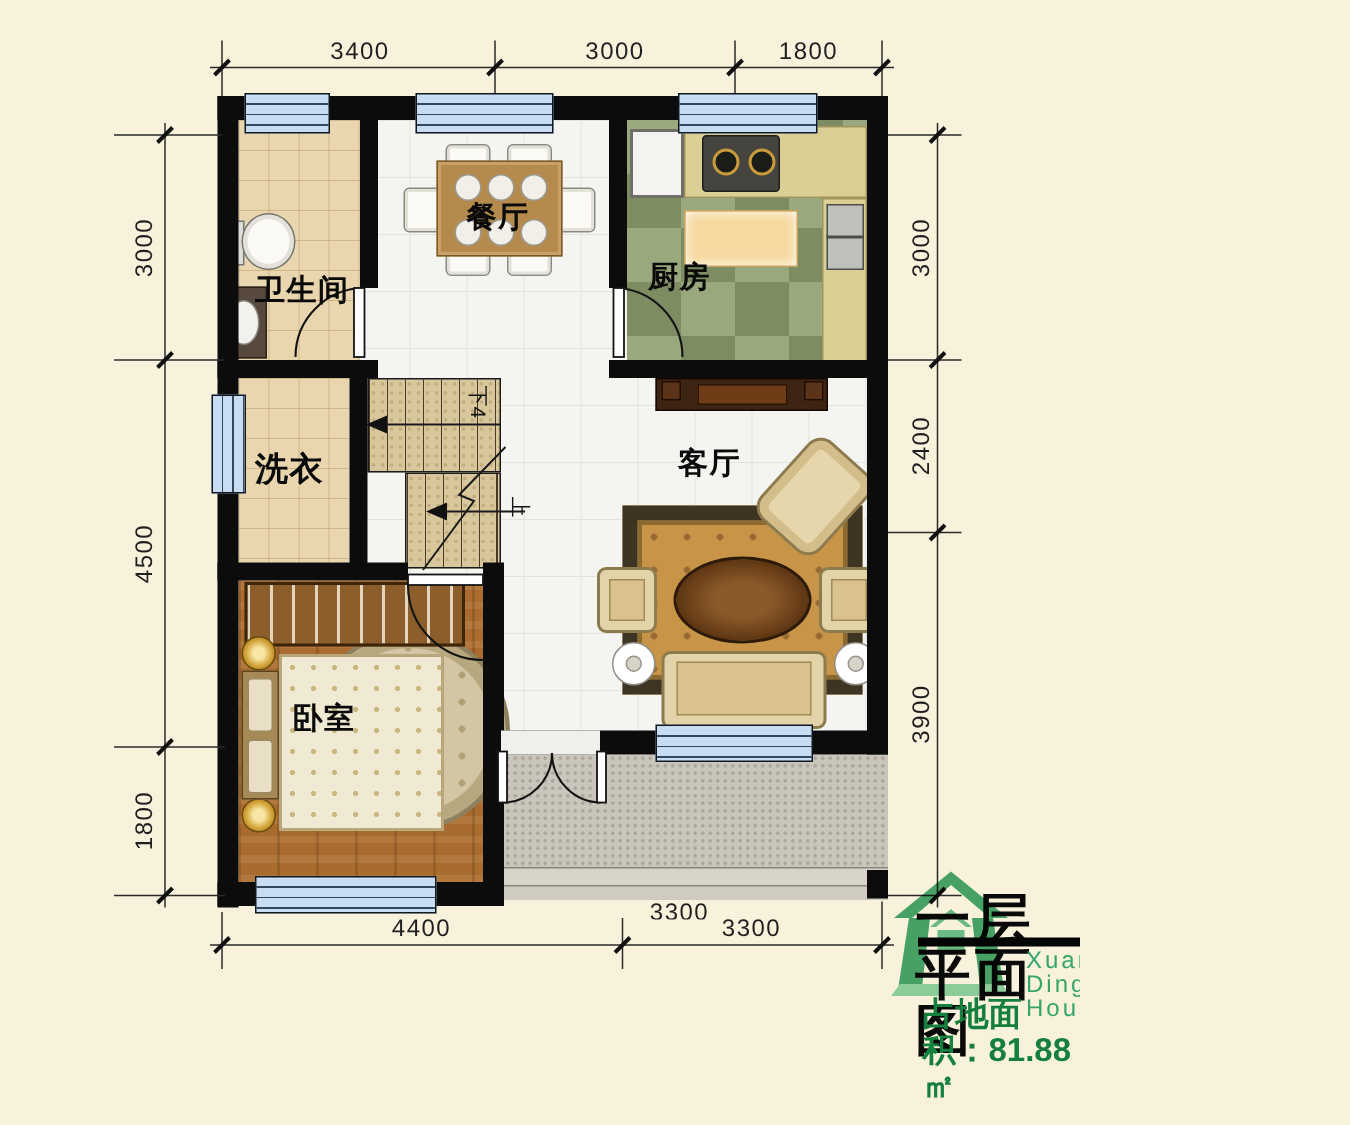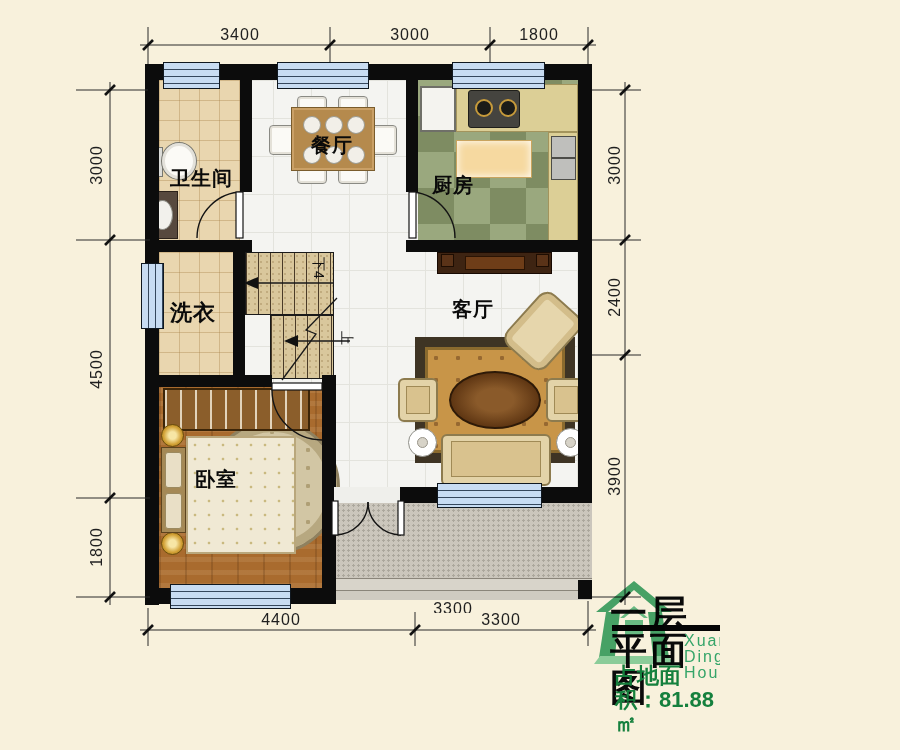--- a/index.html
+++ b/index.html
@@ -222,21 +222,21 @@
   <div class="dim rot" style="left:52px;top:539px;width:90px;">1800</div>
   <div class="dim rot" style="left:570px;top:157px;width:90px;">3000</div>
   <div class="dim rot" style="left:570px;top:289px;width:90px;">2400</div>
   <div class="dim rot" style="left:570px;top:468px;width:90px;">3900</div>
   <div class="dim" style="left:236px;top:612px;width:90px;">4400</div>
   <div class="dim" style="left:456px;top:612px;width:90px;">3300</div>
   <div class="abs" style="left:424px;top:601px;width:58px;height:12px;overflow:hidden;">
     <div class="dim" style="left:0;top:0;width:58px;">3300</div>
   </div>
 
-  <div class="rlabel" style="left:170px;top:168px;">卫生间</div>
+  <div class="rlabel" style="left:170px;top:184px;">卫生间</div>
   <div class="rlabel" style="left:311px;top:135px;">餐厅</div>
   <div class="rlabel" style="left:432px;top:175px;">厨房</div>
   <div class="rlabel" style="left:170px;top:302px;font-size:22px;">洗衣</div>
   <div class="rlabel" style="left:452px;top:299px;">客厅</div>
   <div class="rlabel" style="left:195px;top:469px;">卧室</div>
 
   <div class="slabel" style="left:303px;top:266px;width:32px;">下4</div>
   <div class="slabel" style="left:338px;top:333px;width:18px;">上</div>
 
   <div id="plan-title" style="left:610px;top:560px;margin-top:35px;">一层平面图</div>

